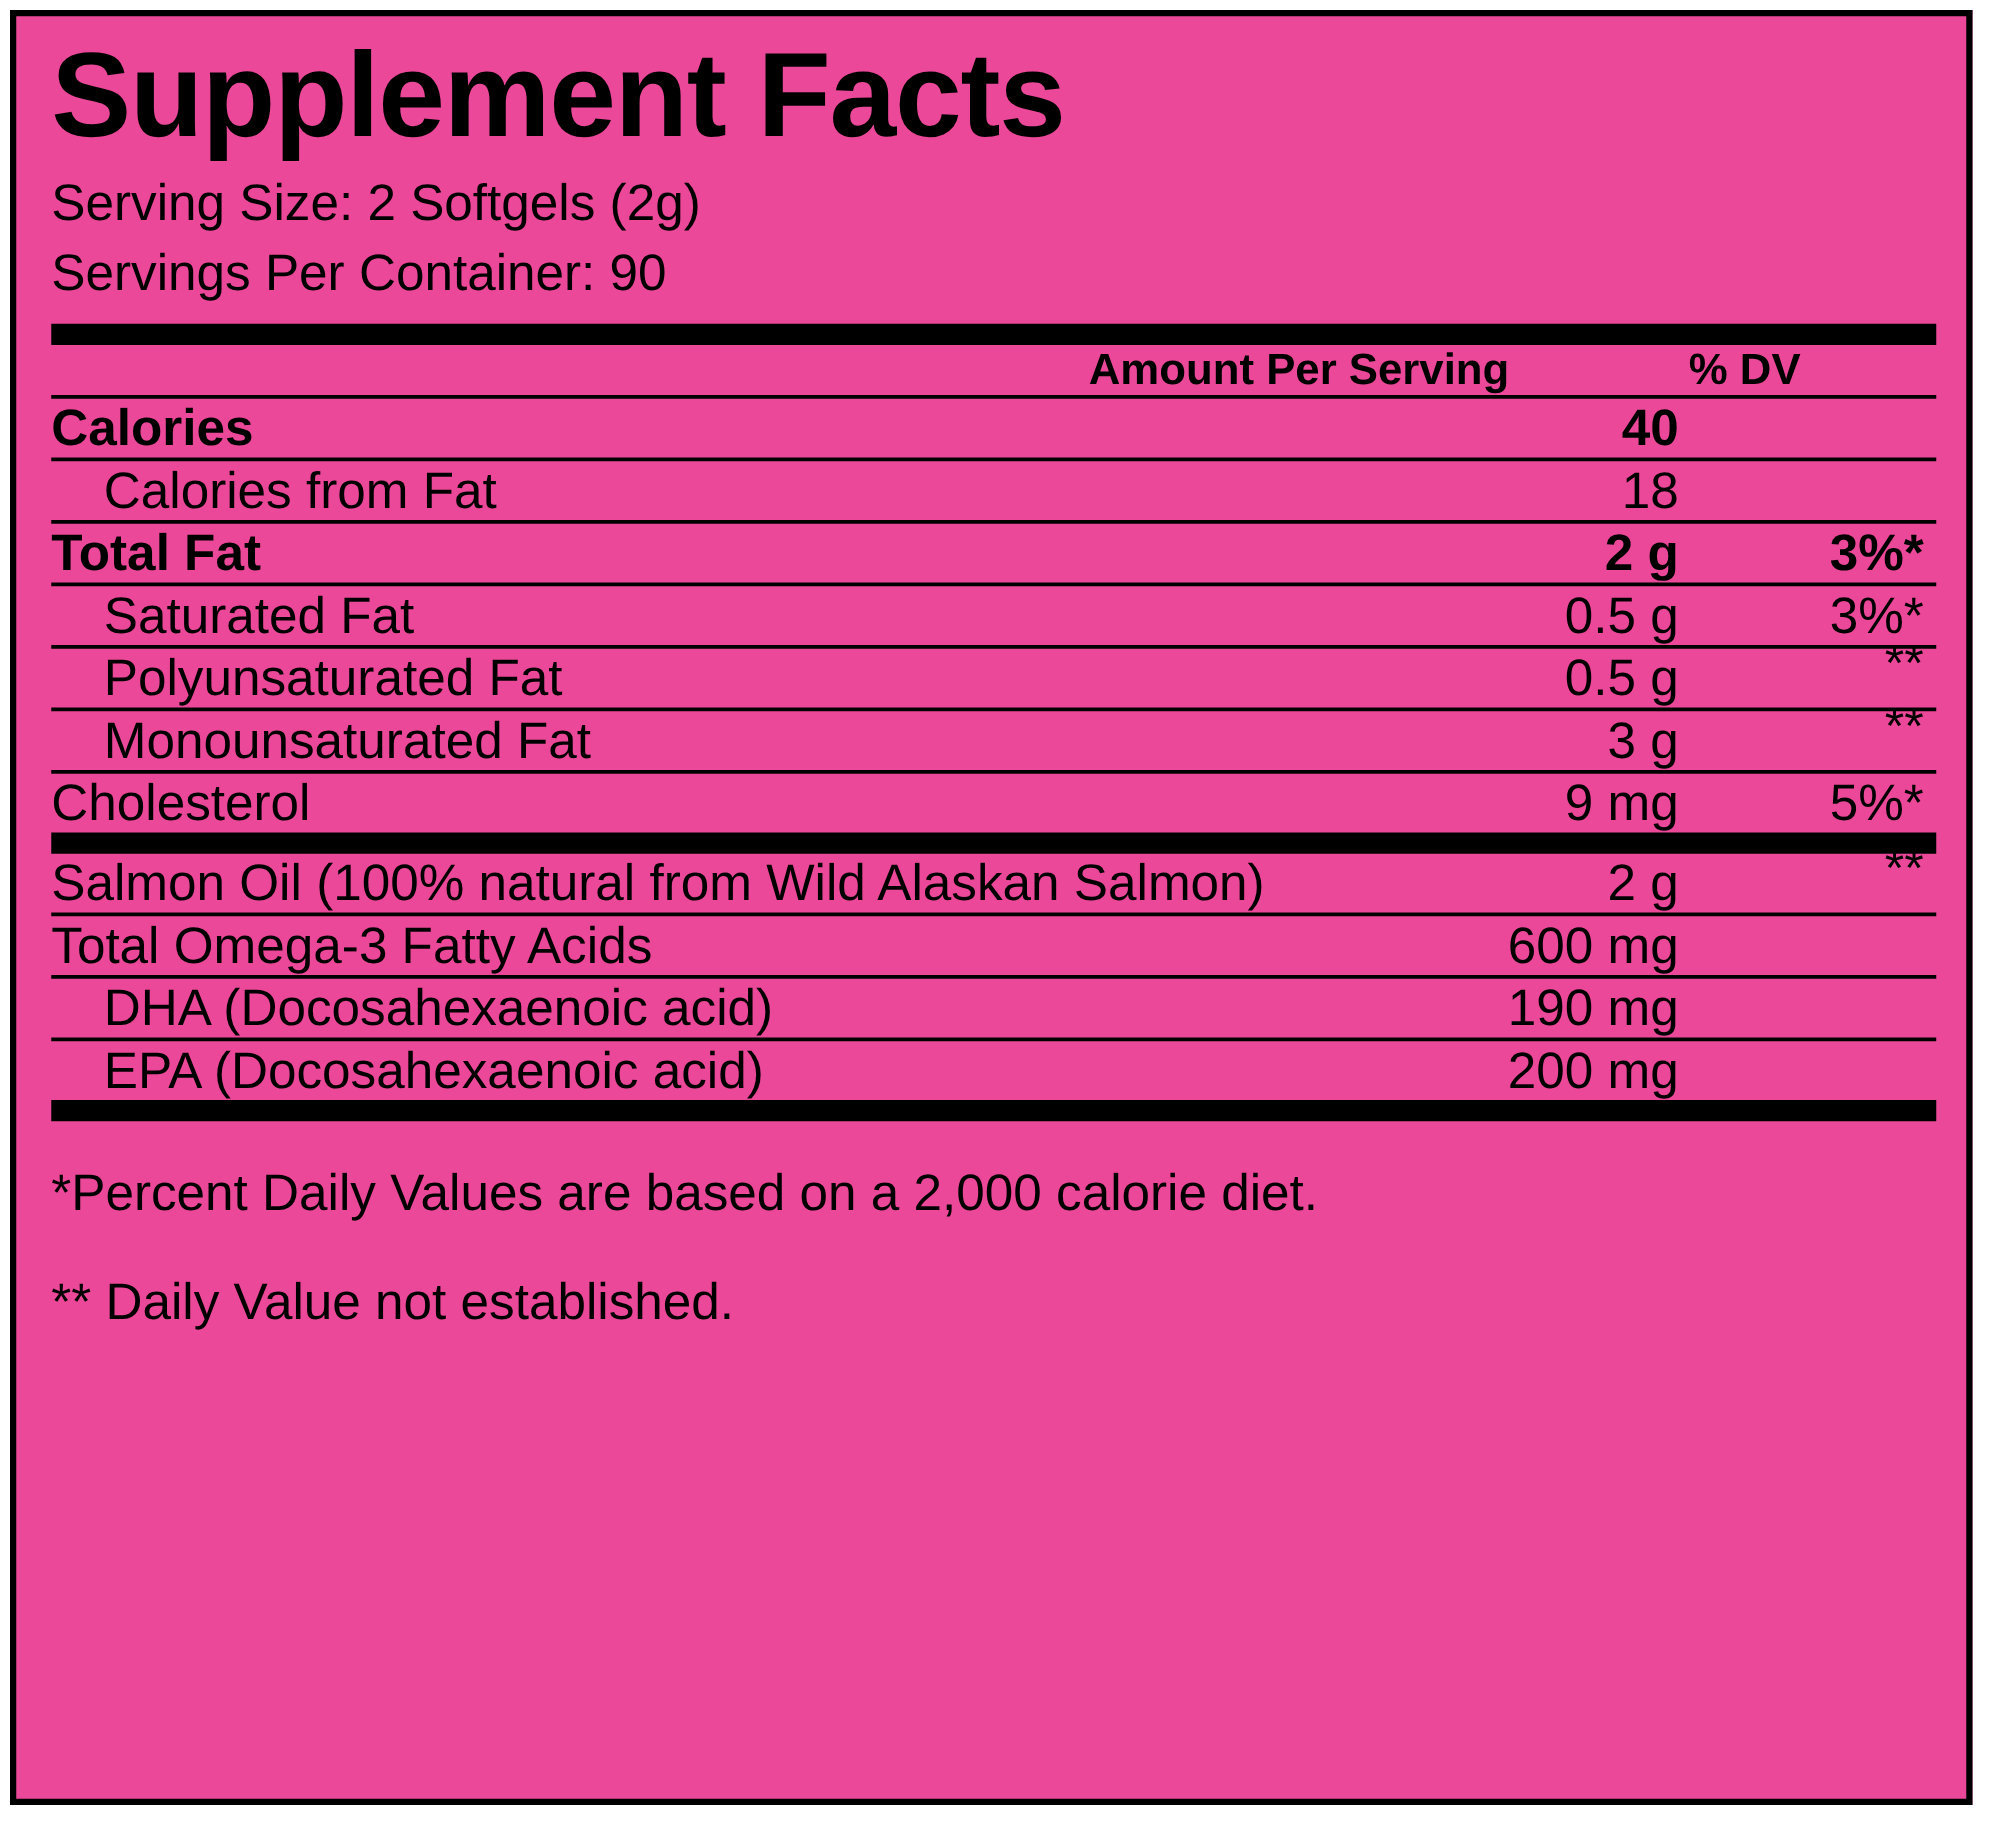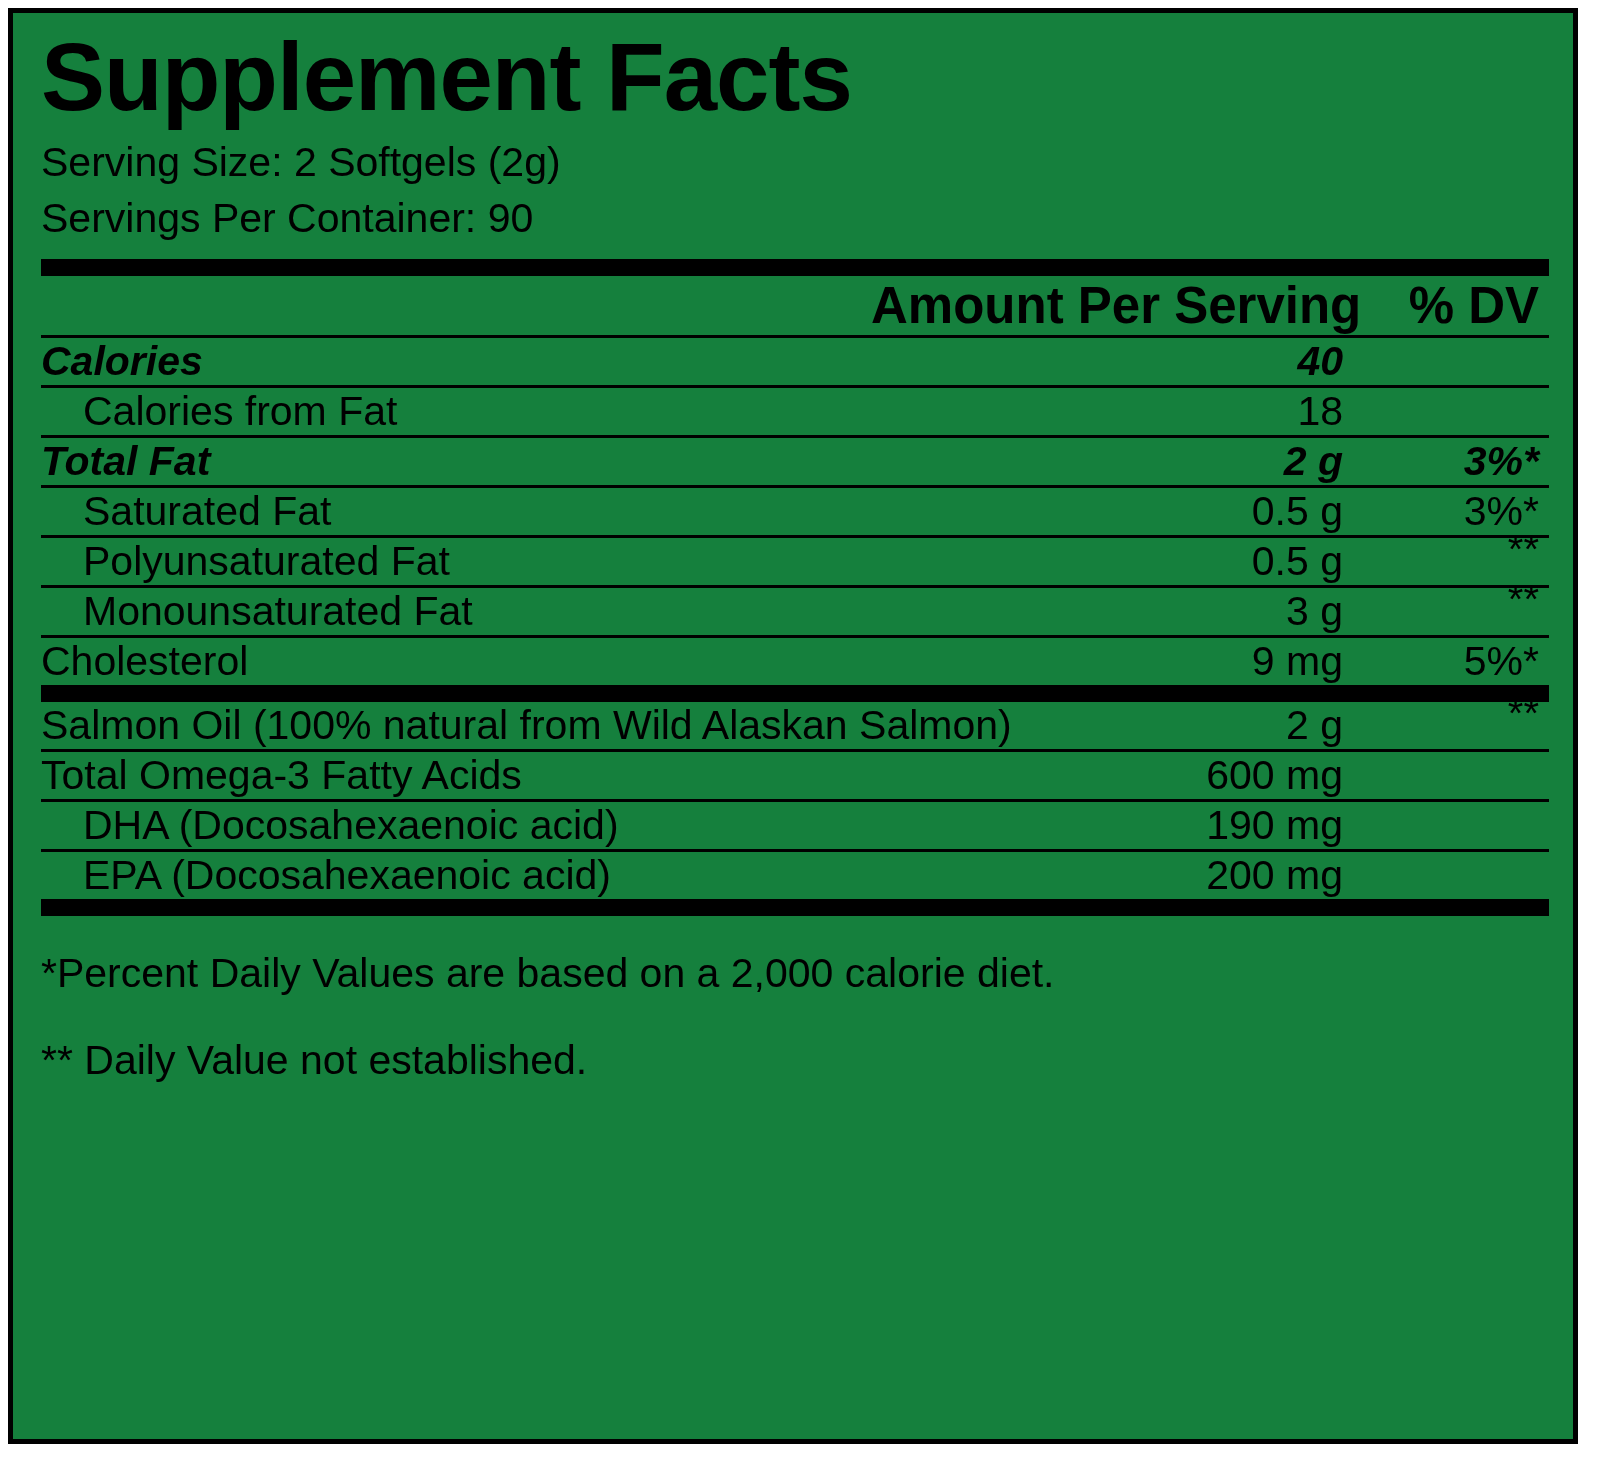--- a/index.html
+++ b/index.html
@@ -16,21 +16,21 @@
   }
 
   .panel {
     position: absolute;
     left: 8px;
     top: 8px;
     width: 1570px;
     height: 1436px;
     border: 5px solid #000000;
     box-sizing: border-box;
-    background: #15803d;
+    background: #ec4899;
   }
 
   .inner {
     position: absolute;
     left: 28px;
     top: 14px;
     width: 1508px;
   }
 
   .title {
@@ -70,39 +70,38 @@
   table.facts td {
     padding: 0;
     vertical-align: bottom;
   }
 
   .col-name { width: 830px; }
   .col-amt  { width: 480px; }
   .col-dv   { width: 198px; }
 
   .hdr td {
-    font-size: 51px;
+    font-size: 35px;
     font-weight: bold;
-    text-align: right;
     padding: 6px 0 5px 0;
     white-space: nowrap;
   }
   .hdr .col-dv { padding-right: 10px; }
   .hdr .col-amt { padding-right: 8px; }
 
   .row td {
     font-size: 41px;
     padding: 8px 0 7px 0;
     white-space: nowrap;
   }
   .row .nm { text-align: left; }
   .row .amt { text-align: right; padding-right: 8px; }
   .row .dv  { text-align: right; padding-right: 10px; }
 
-  .bold .nm, .bold .amt, .bold .dv { font-weight: bold; font-style: italic; }
+  .bold .nm, .bold .amt, .bold .dv { font-weight: bold; }
   .indent1 .nm { padding-left: 42px; }
   .dv-dbl {
     font-size: 40px;
     line-height: 0.6;
     position: relative;
     top: -12px;
   }
 
   .footnotes {
     margin-top: 14px;

